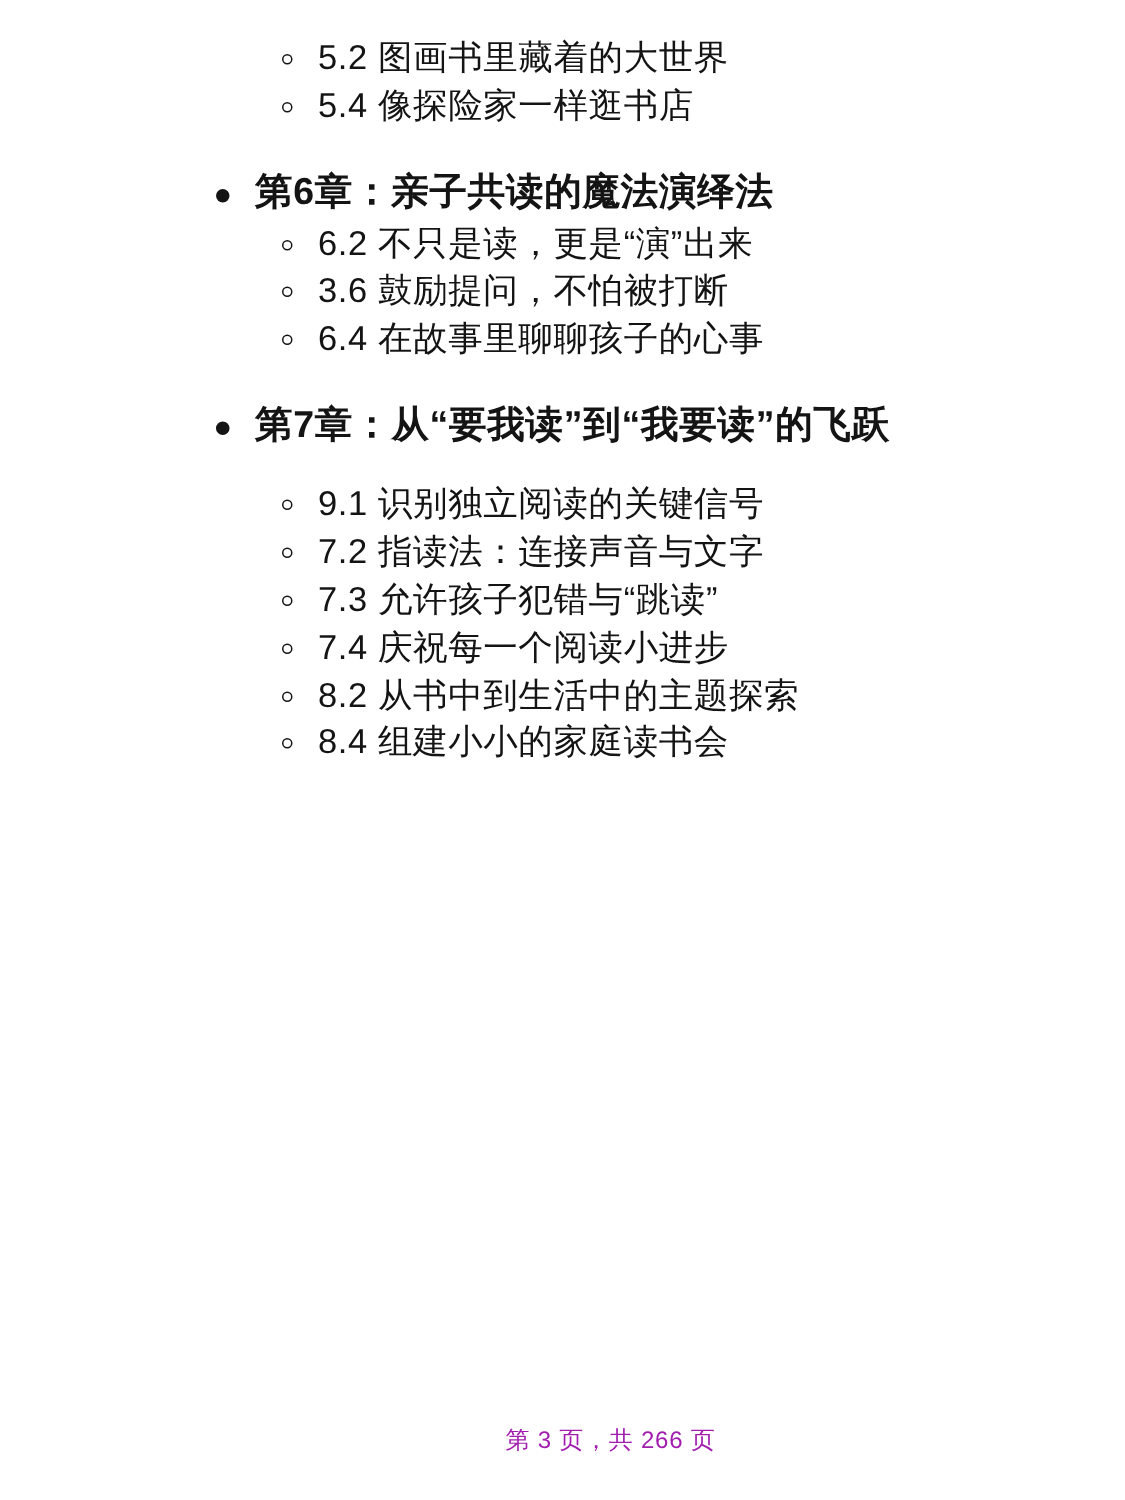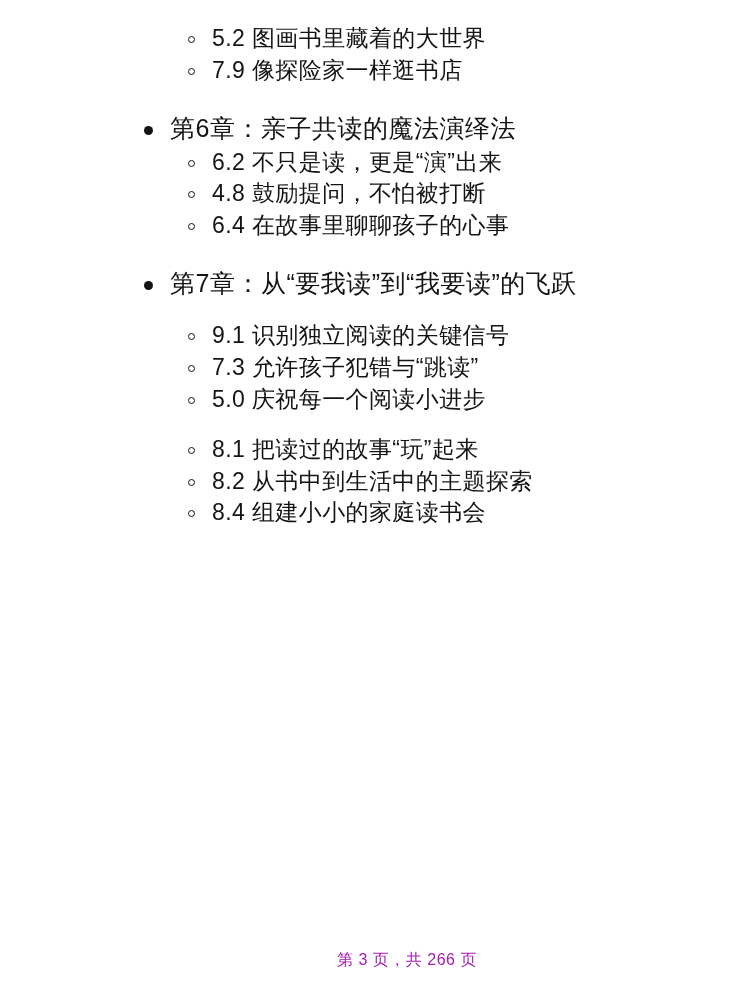--- a/index.html
+++ b/index.html
@@ -28,21 +28,21 @@
     padding: 0;
   }
   
   .chapter {
     position: relative;
     font-size: 25px;
     line-height: 1.35;
     letter-spacing: 0.5px;
     margin: 0 0 2px 0;
     padding-left: 78px;
-    font-weight: 400;
+    font-weight: 700;
     color: #141414;
   }
   .chapter::before {
     content: "";
     position: absolute;
     left: 52px;
     top: 14px;
     width: 9px;
     height: 9px;
     background: #141414;
@@ -87,36 +87,36 @@
   }
 </style>
 </head>
 <body>
 
 <div class="page">
 
   <ul class="toc">
 
     <li class="section">5.2 图画书里藏着的大世界</li>
-    <li class="section">7.9 像探险家一样逛书店</li>
+    <li class="section">5.4 像探险家一样逛书店</li>
 
     <li class="chapter gap-before-chapter">第6章：亲子共读的魔法演绎法</li>
 
     <li class="section">6.2 不只是读，更是“演”出来</li>
-    <li class="section">4.8 鼓励提问，不怕被打断</li>
+    <li class="section">3.6 鼓励提问，不怕被打断</li>
     <li class="section">6.4 在故事里聊聊孩子的心事</li>
 
     <li class="chapter gap-before-chapter">第7章：从“要我读”到“我要读”的飞跃</li>
 
     <li class="section gap-after-chapter">9.1 识别独立阅读的关键信号</li>
+    <li class="section">7.2 指读法：连接声音与文字</li>
     <li class="section">7.3 允许孩子犯错与“跳读”</li>
-    <li class="section">5.0 庆祝每一个阅读小进步</li>
+    <li class="section">7.4 庆祝每一个阅读小进步</li>
 
 
-    <li class="section gap-after-chapter">8.1 把读过的故事“玩”起来</li>
     <li class="section">8.2 从书中到生活中的主题探索</li>
     <li class="section">8.4 组建小小的家庭读书会</li>
 
   </ul>
 
   <div class="footer">第 3 页，共 266 页</div>
 
 </div>
 
 </body></html>

